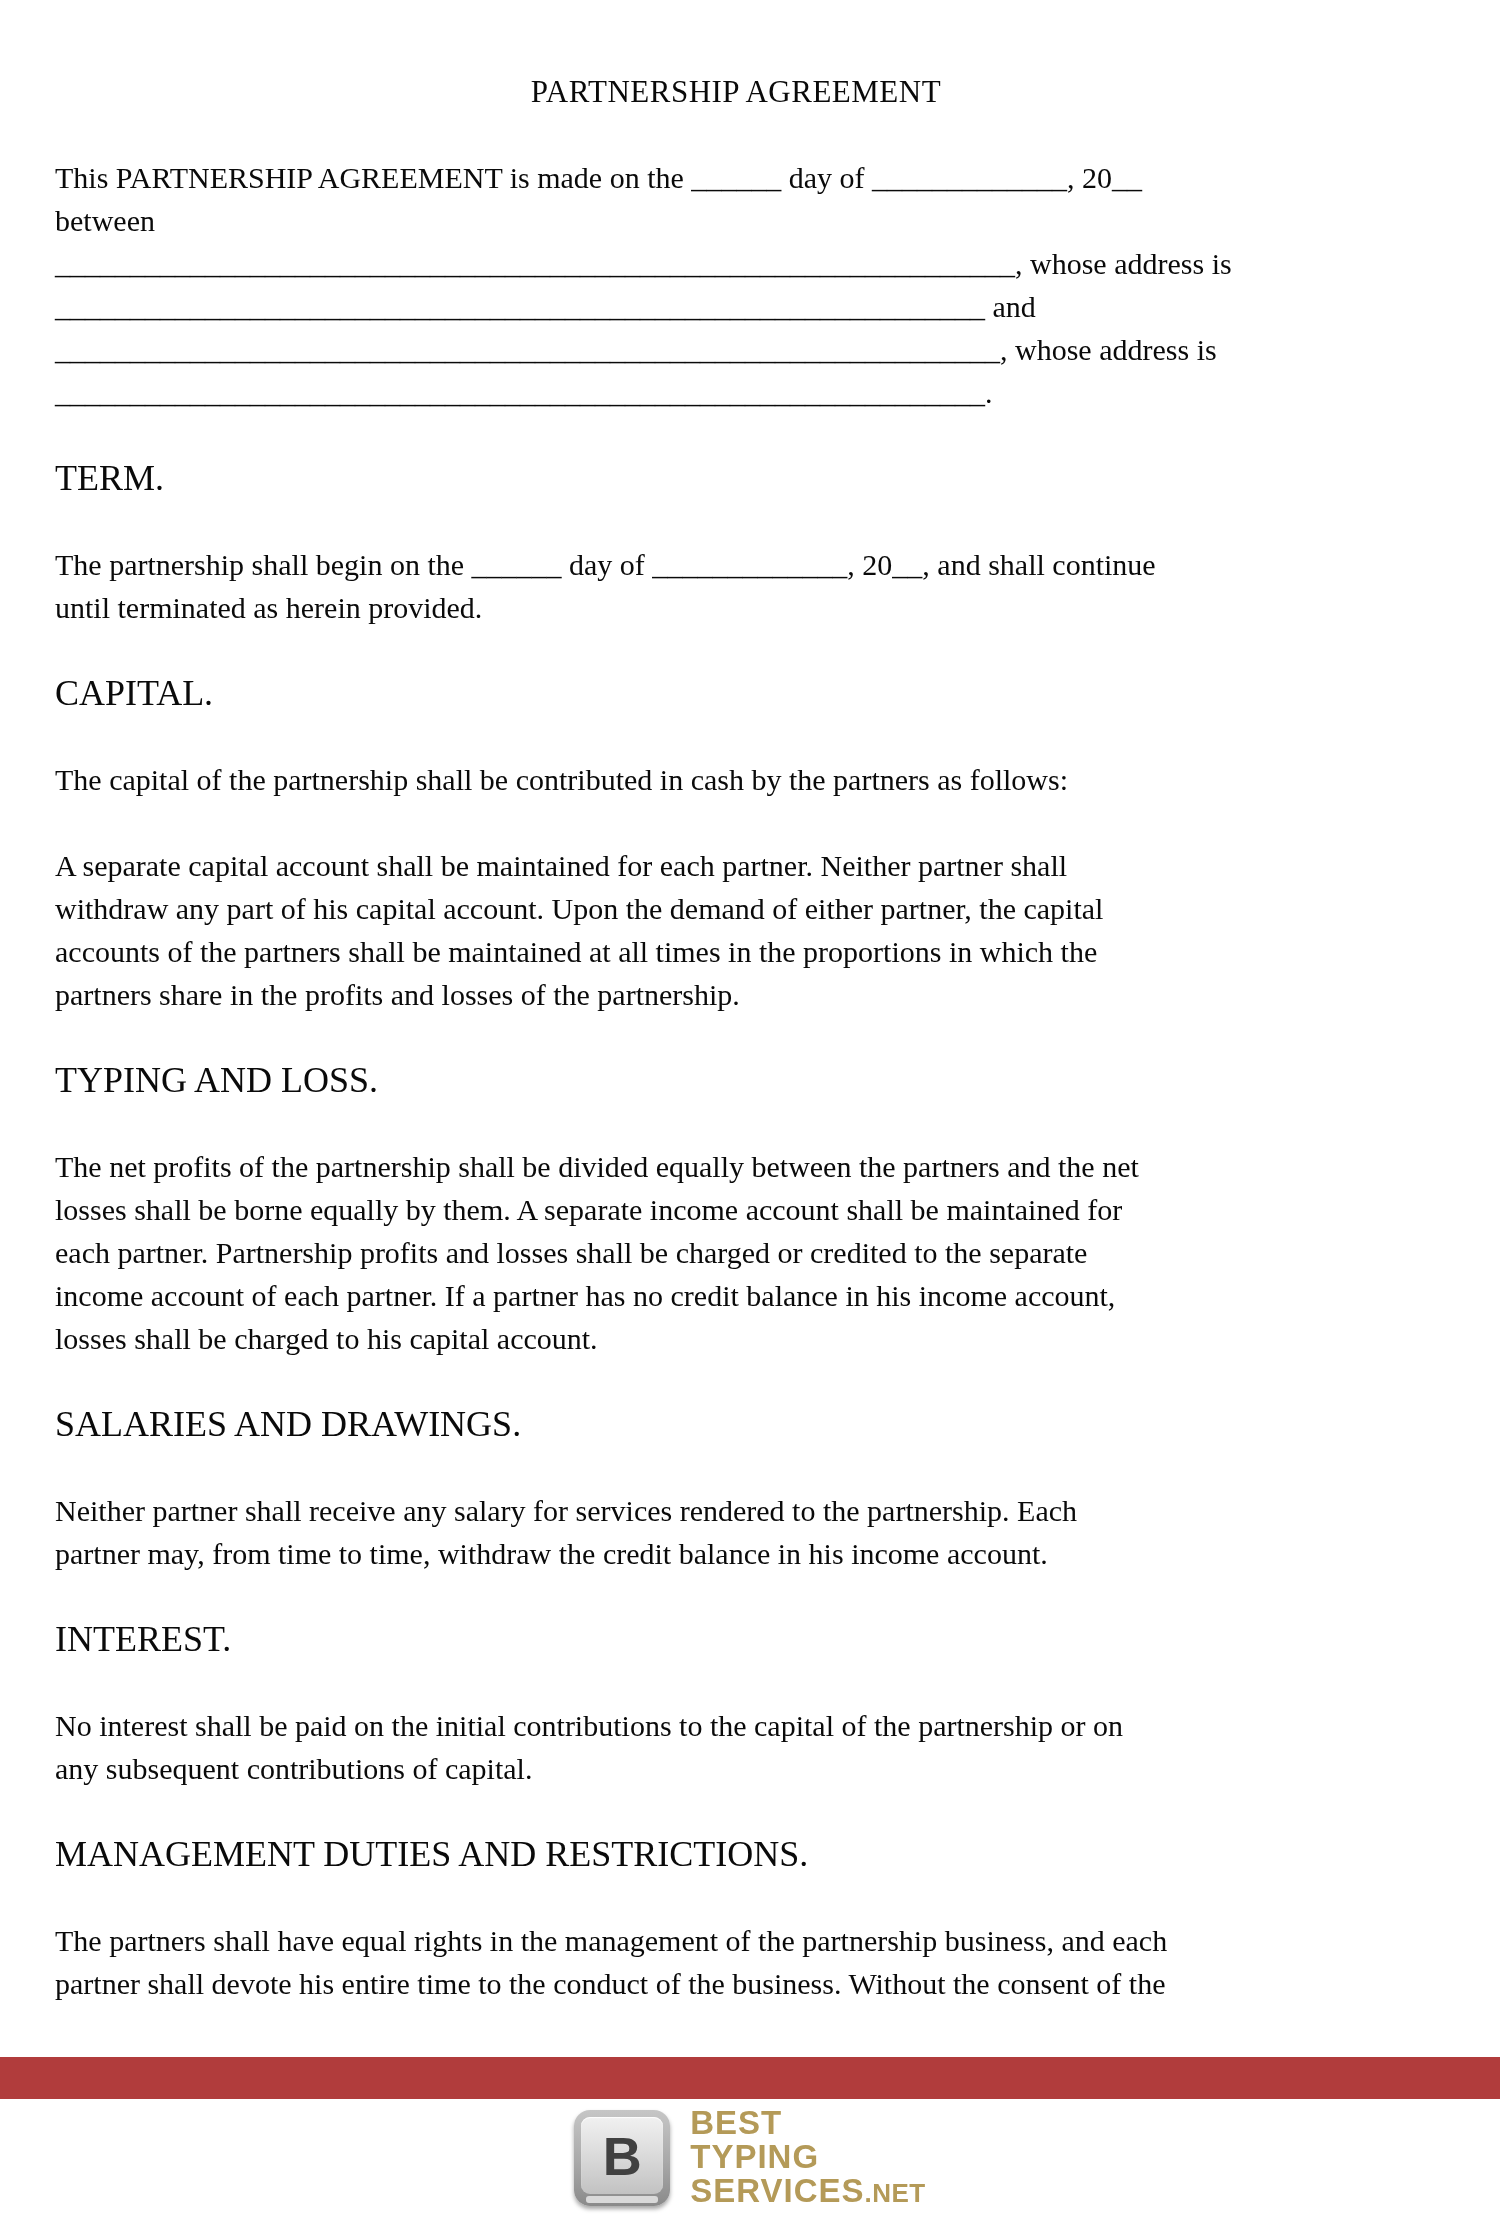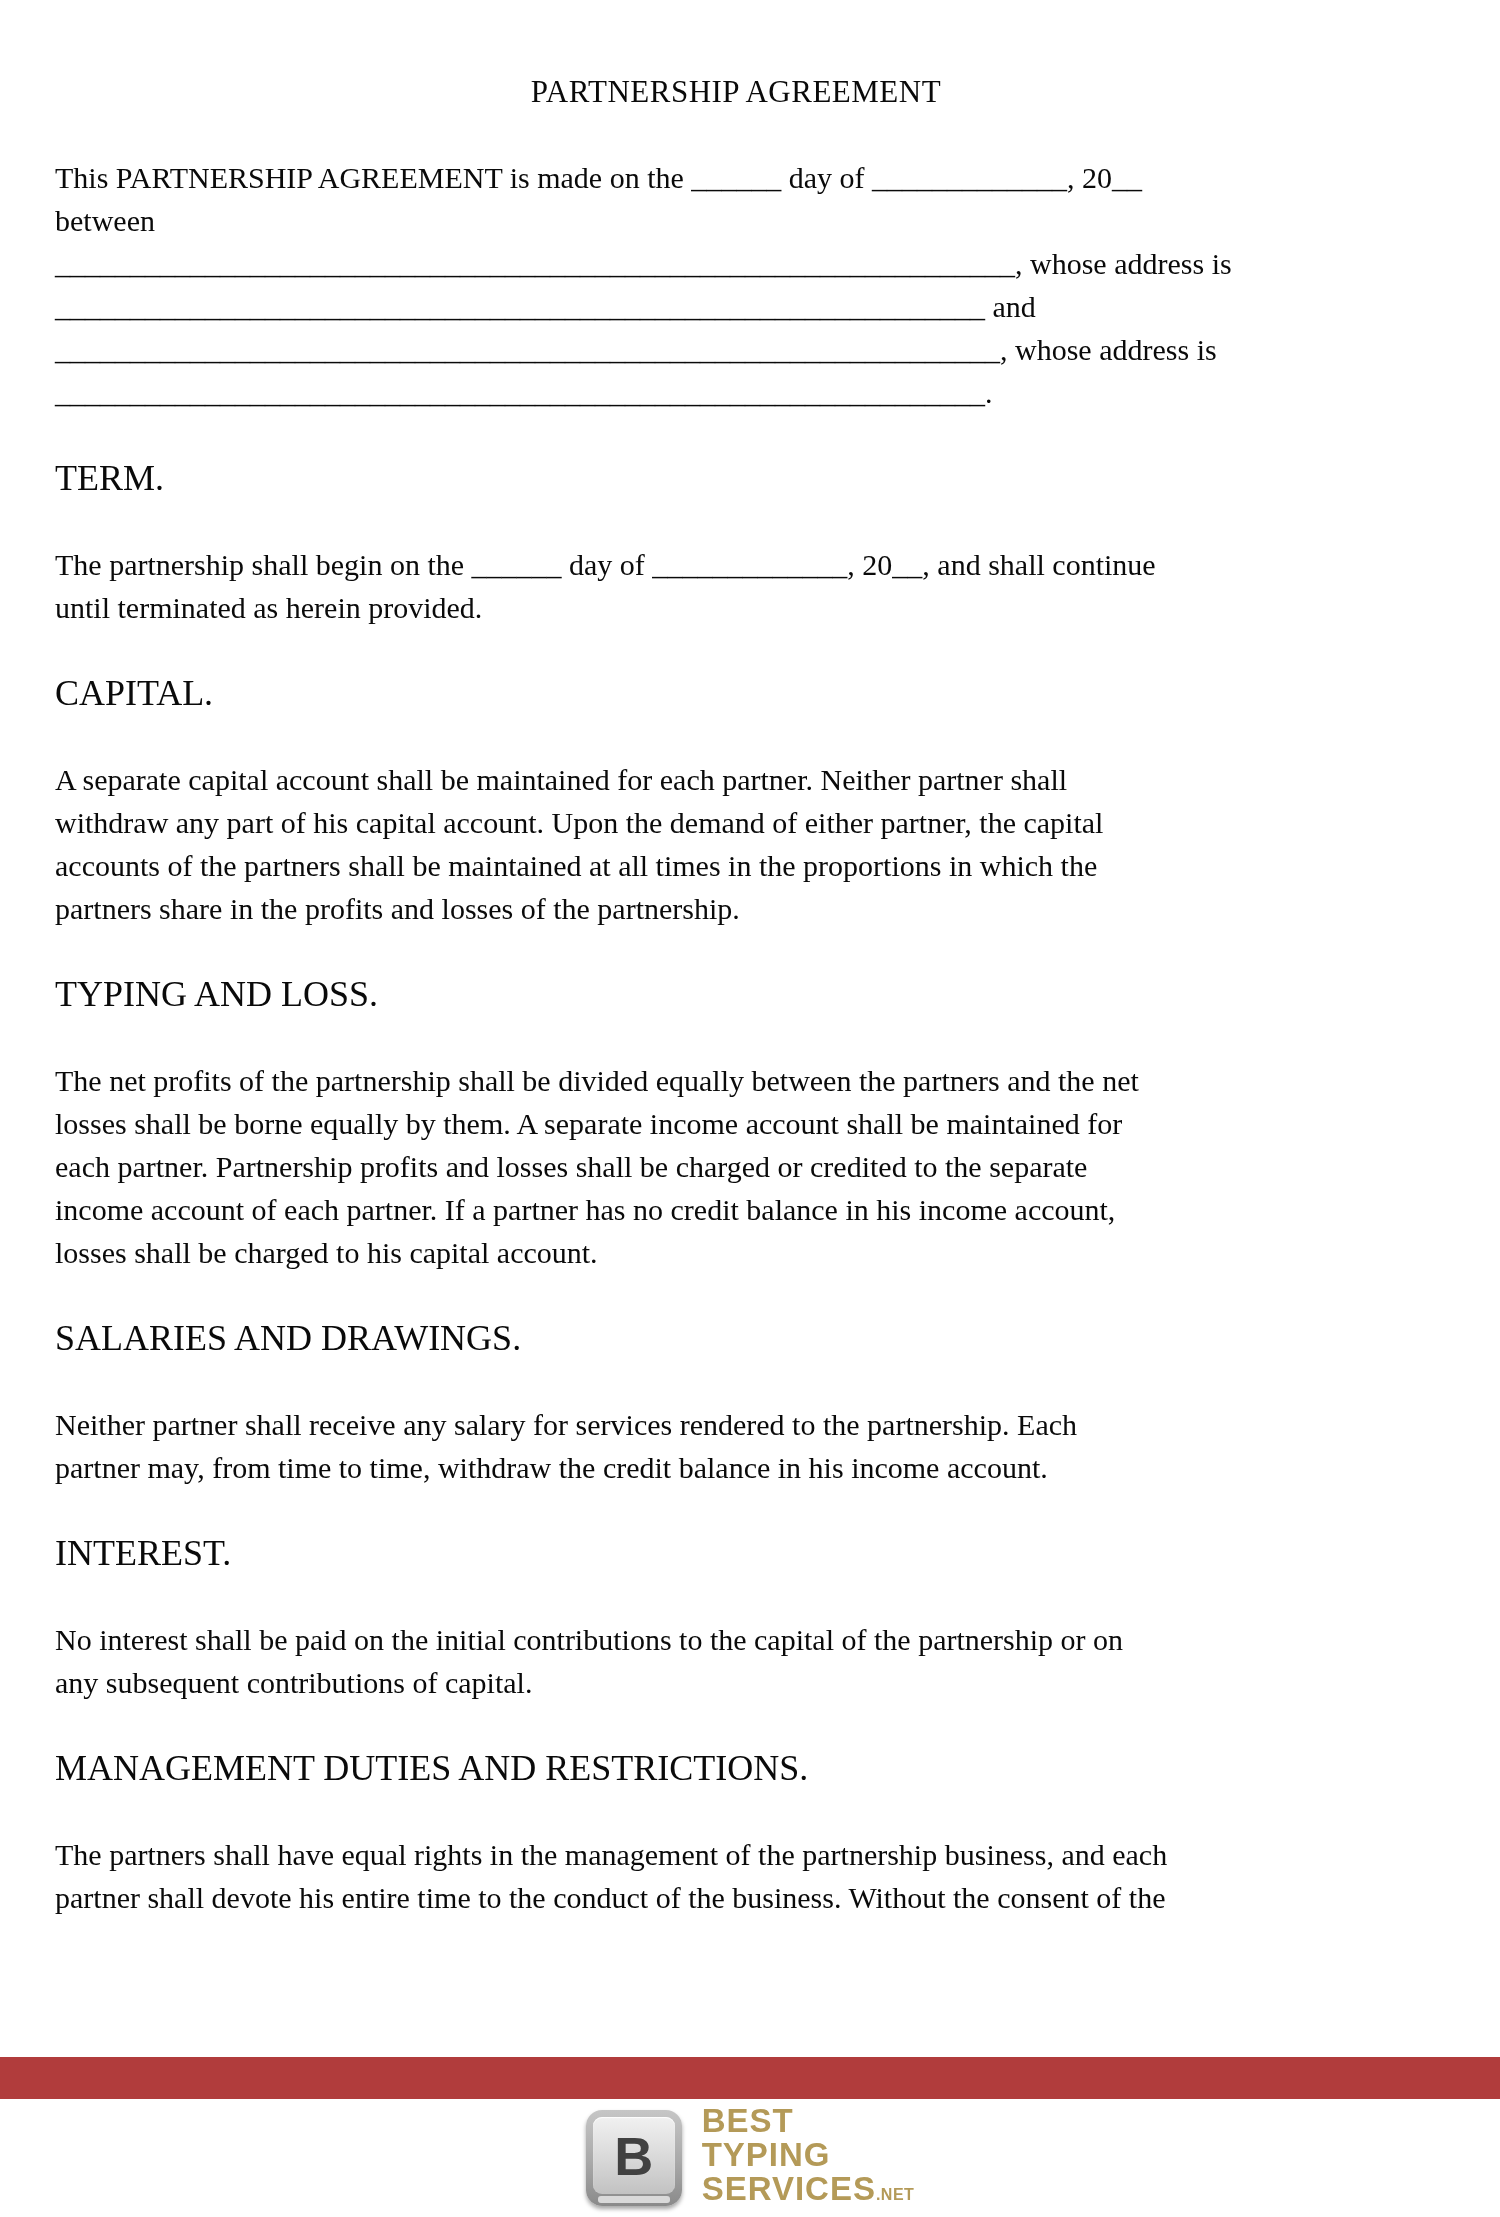--- a/index.html
+++ b/index.html
@@ -96,21 +96,21 @@
   }
   .logo-text {
     font-family: "Liberation Sans", sans-serif;
     font-weight: bold;
     font-size: 33px;
     line-height: 34px;
     letter-spacing: 1px;
     color: #b49a58;
   }
   .logo-suffix {
-    font-size: 16px;
+    font-size: 26px;
     letter-spacing: 0.5px;
   }
 </style>
 </head>
 <body>
 
 <main class="page">
   <h1 class="doc-title">PARTNERSHIP AGREEMENT</h1>
 
   <p class="para">This PARTNERSHIP AGREEMENT is made on the ______ day of _____________, 20__
@@ -118,20 +118,21 @@
 ________________________________________________________________, whose address is
 ______________________________________________________________ and
 _______________________________________________________________, whose address is
 ______________________________________________________________.</p>
 
   <h2 class="heading">TERM.</h2>
   <p class="para">The partnership shall begin on the ______ day of _____________, 20__, and shall continue
 until terminated as herein provided.</p>
 
   <h2 class="heading">CAPITAL.</h2>
+  <p class="para">The capital of the partnership shall be contributed in cash by the partners as follows:</p>
   <p class="para">A separate capital account shall be maintained for each partner. Neither partner shall
 withdraw any part of his capital account. Upon the demand of either partner, the capital
 accounts of the partners shall be maintained at all times in the proportions in which the
 partners share in the profits and losses of the partnership.</p>
 
   <h2 class="heading">TYPING AND LOSS.</h2>
   <p class="para">The net profits of the partnership shall be divided equally between the partners and the net
 losses shall be borne equally by them. A separate income account shall be maintained for
 each partner. Partnership profits and losses shall be charged or credited to the separate
 income account of each partner. If a partner has no credit balance in his income account,

